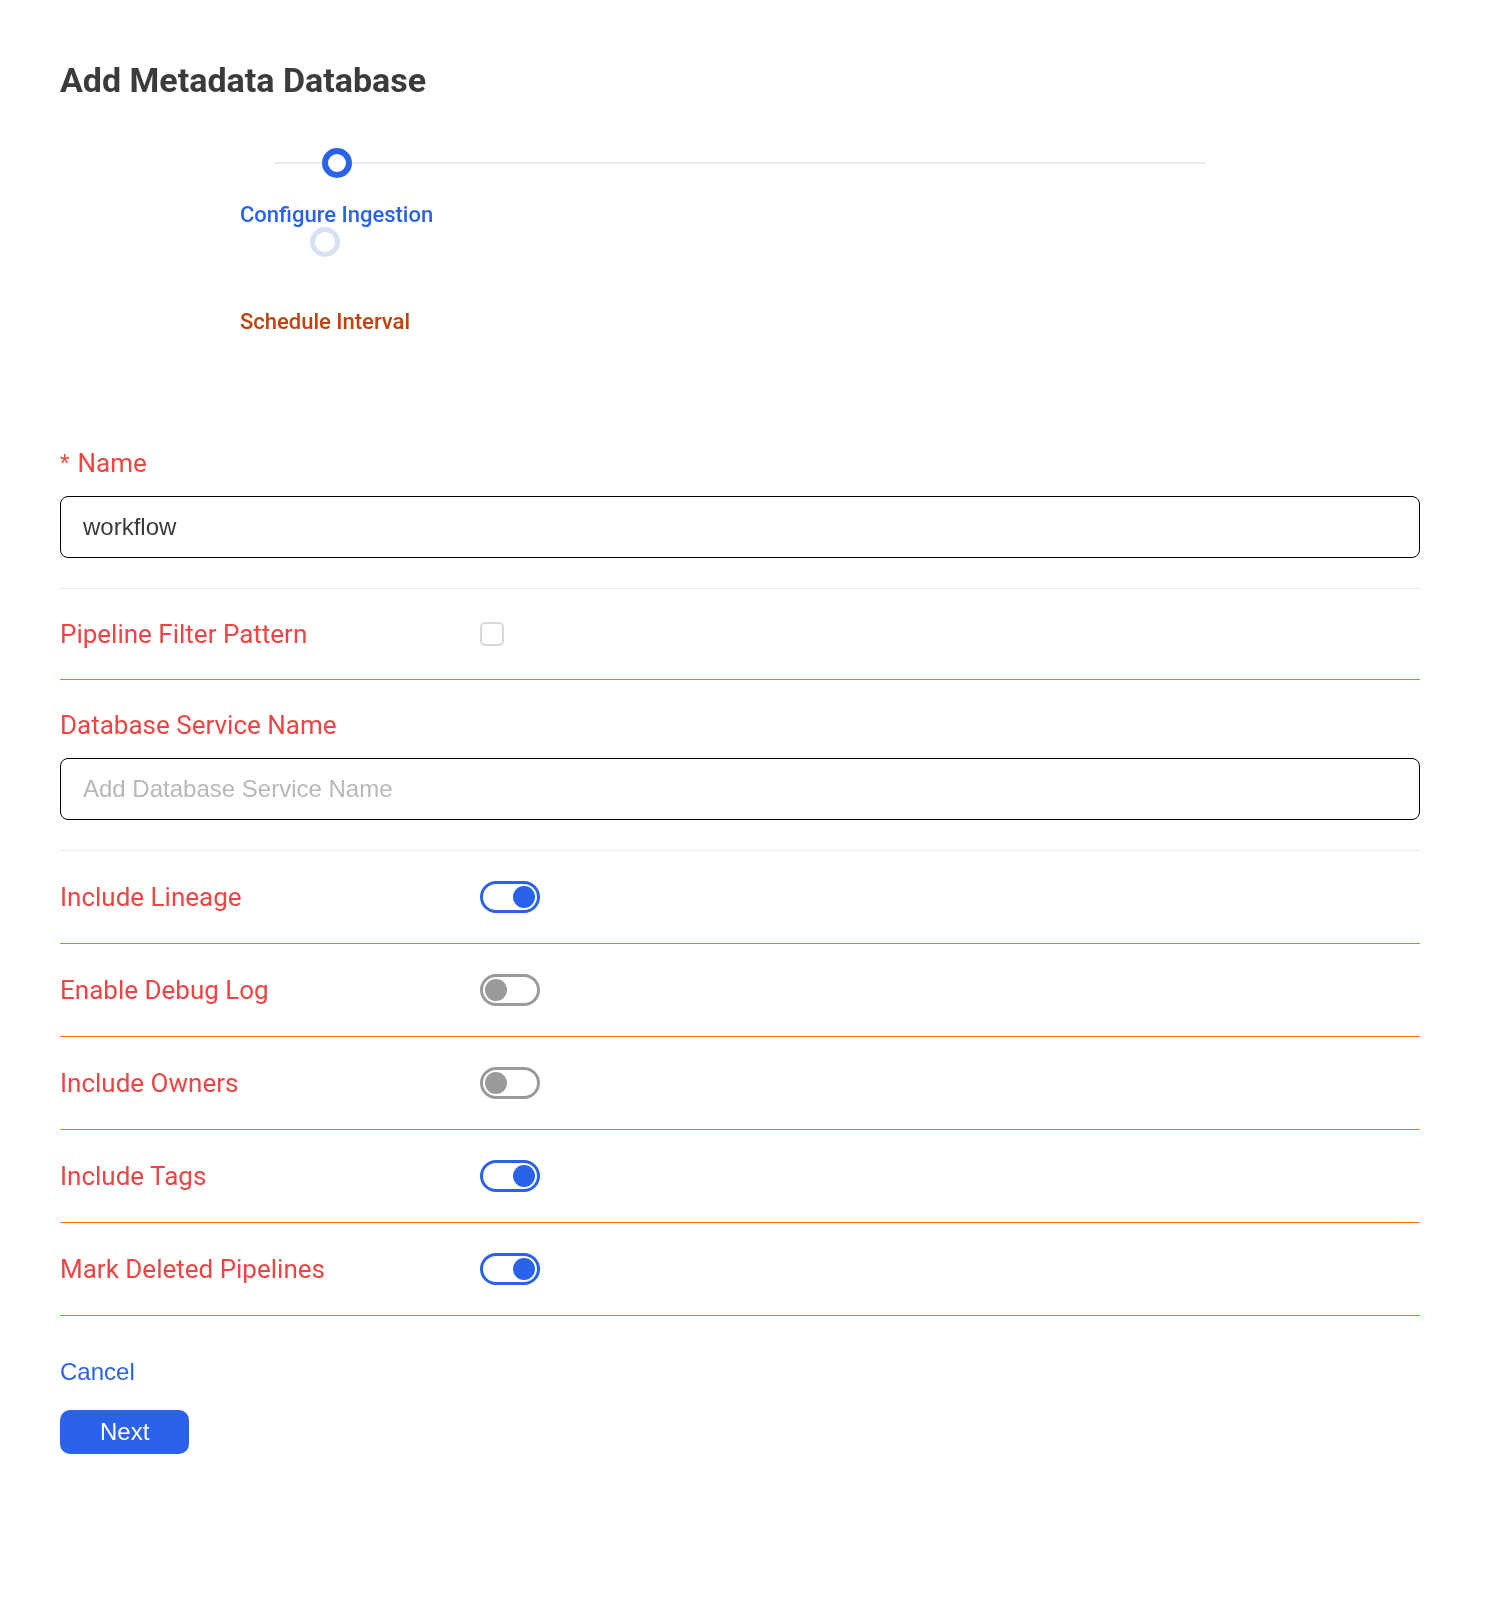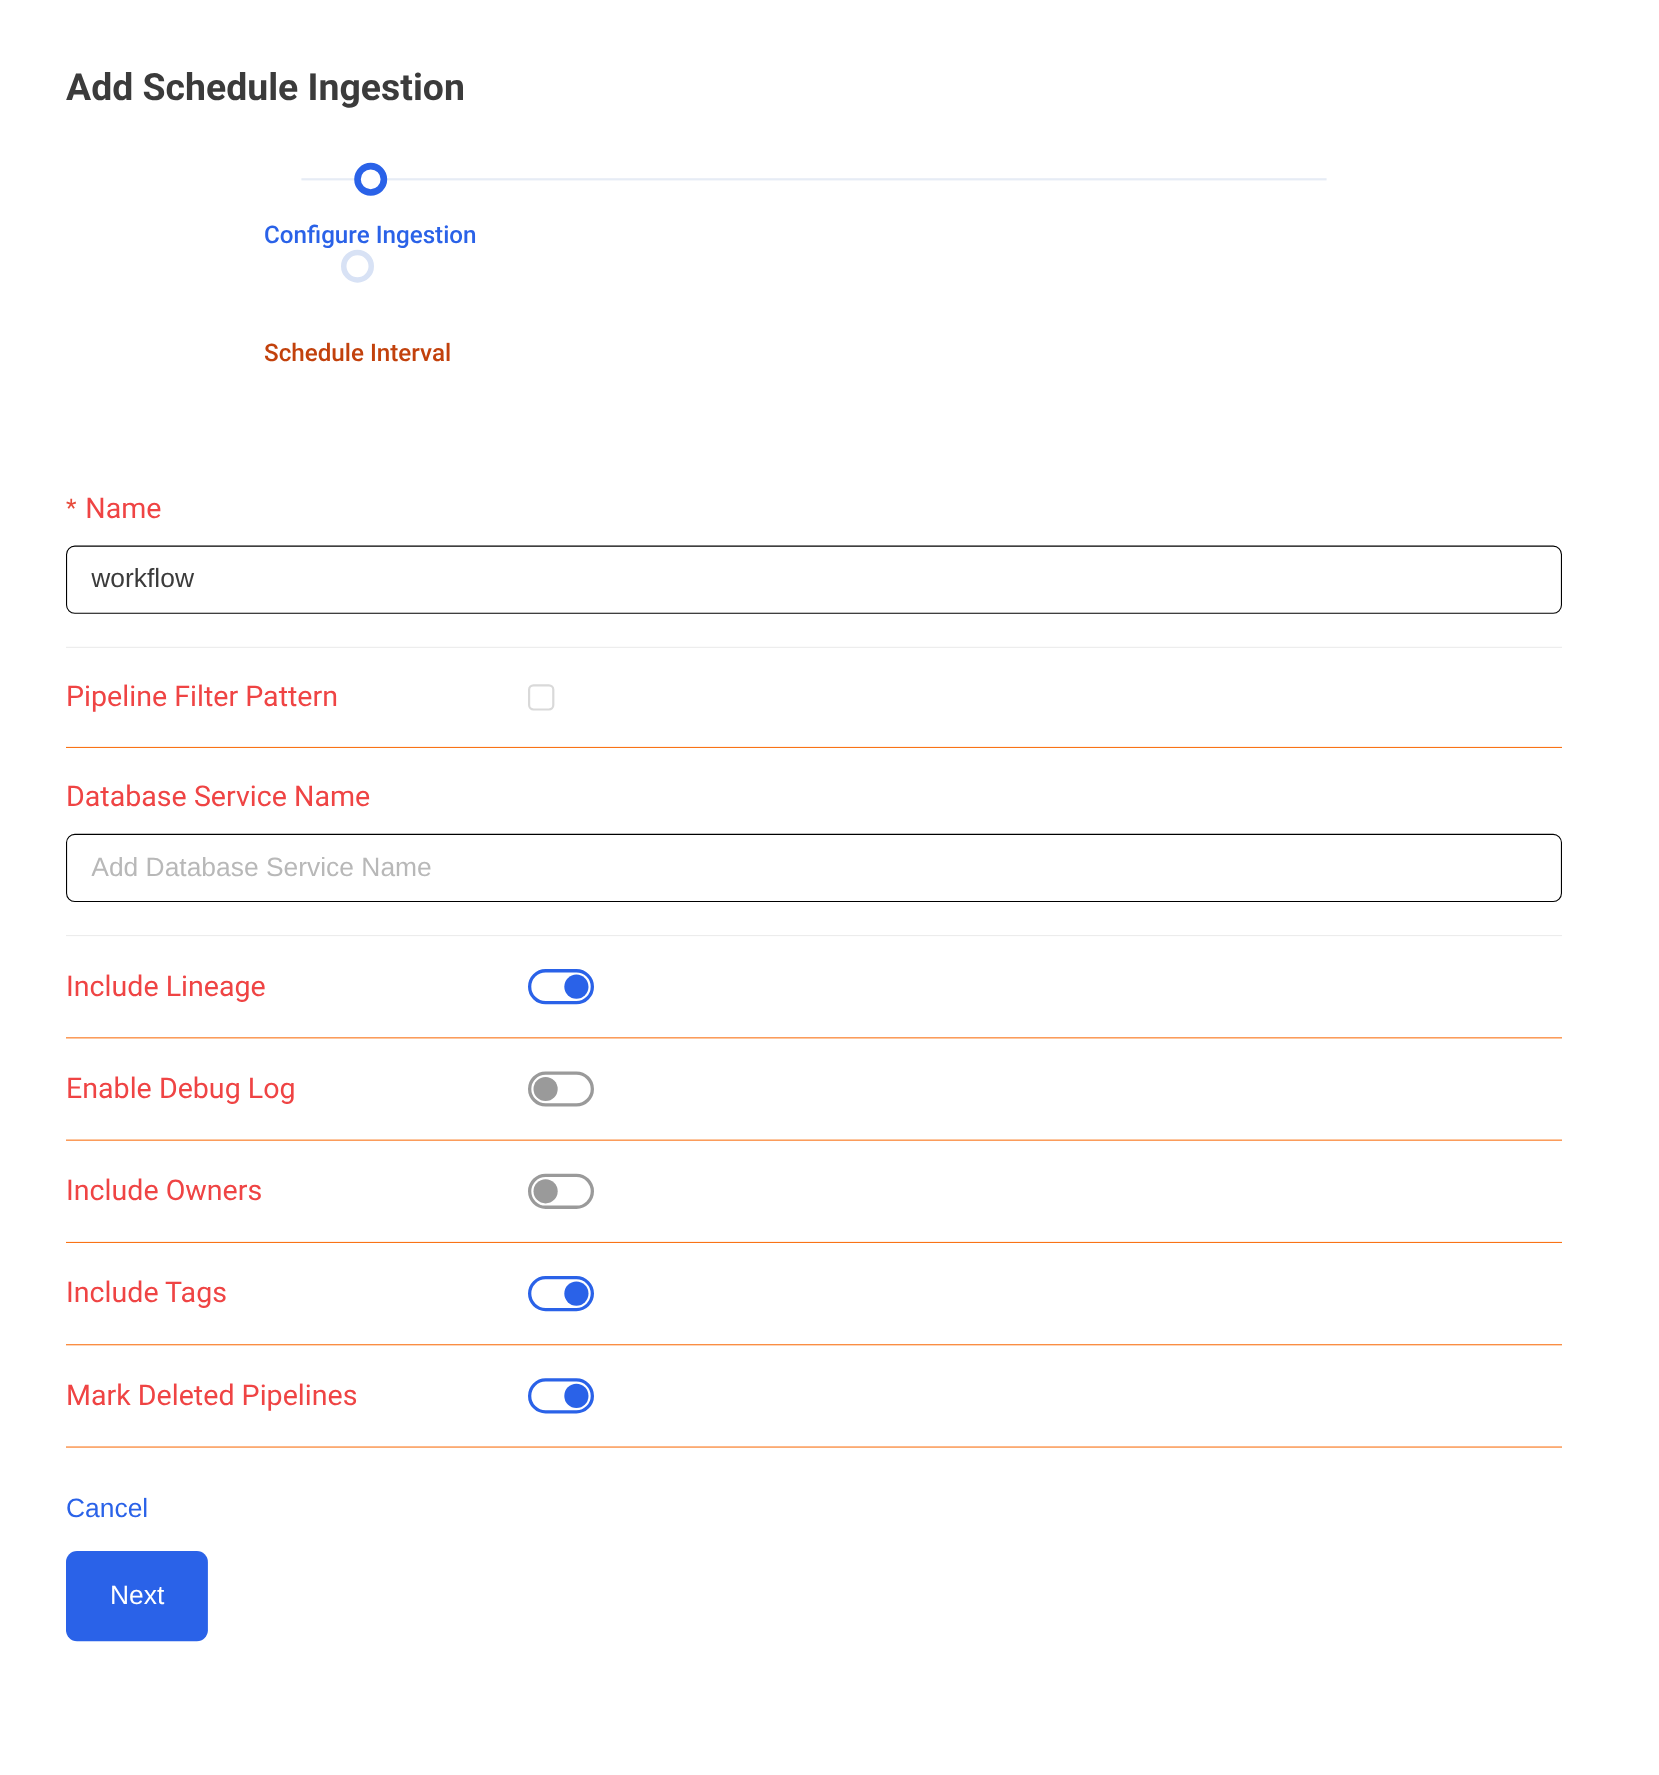--- a/index.html
+++ b/index.html
@@ -159,32 +159,32 @@
     color: #2a62e8;
     font-size: 24px;
     font-weight: 500;
     cursor: pointer;
   }
   .btn-next {
     background: #2a62e8;
     color: #fff;
     border: none;
     border-radius: 10px;
-    padding: 27px 40px;
+    padding: 8px 40px;
     font-size: 24px;
     font-weight: 500;
     cursor: pointer;
   }
 </style>
 </head>
 <body>
 
 <div class="container">
 
-  <h1 class="page-title">Add Schedule Ingestion</h1>
+  <h1 class="page-title">Add Metadata Database</h1>
 
   <div class="stepper">
     <div class="stepper-line"></div>
     <div class="step">
       <div class="step-circle"></div>
       <div class="step-label active">Configure Ingestion</div>
     </div>
     <div class="step">
       <div class="step-circle inactive"></div>
       <div class="step-label inactive">Schedule Interval</div>

